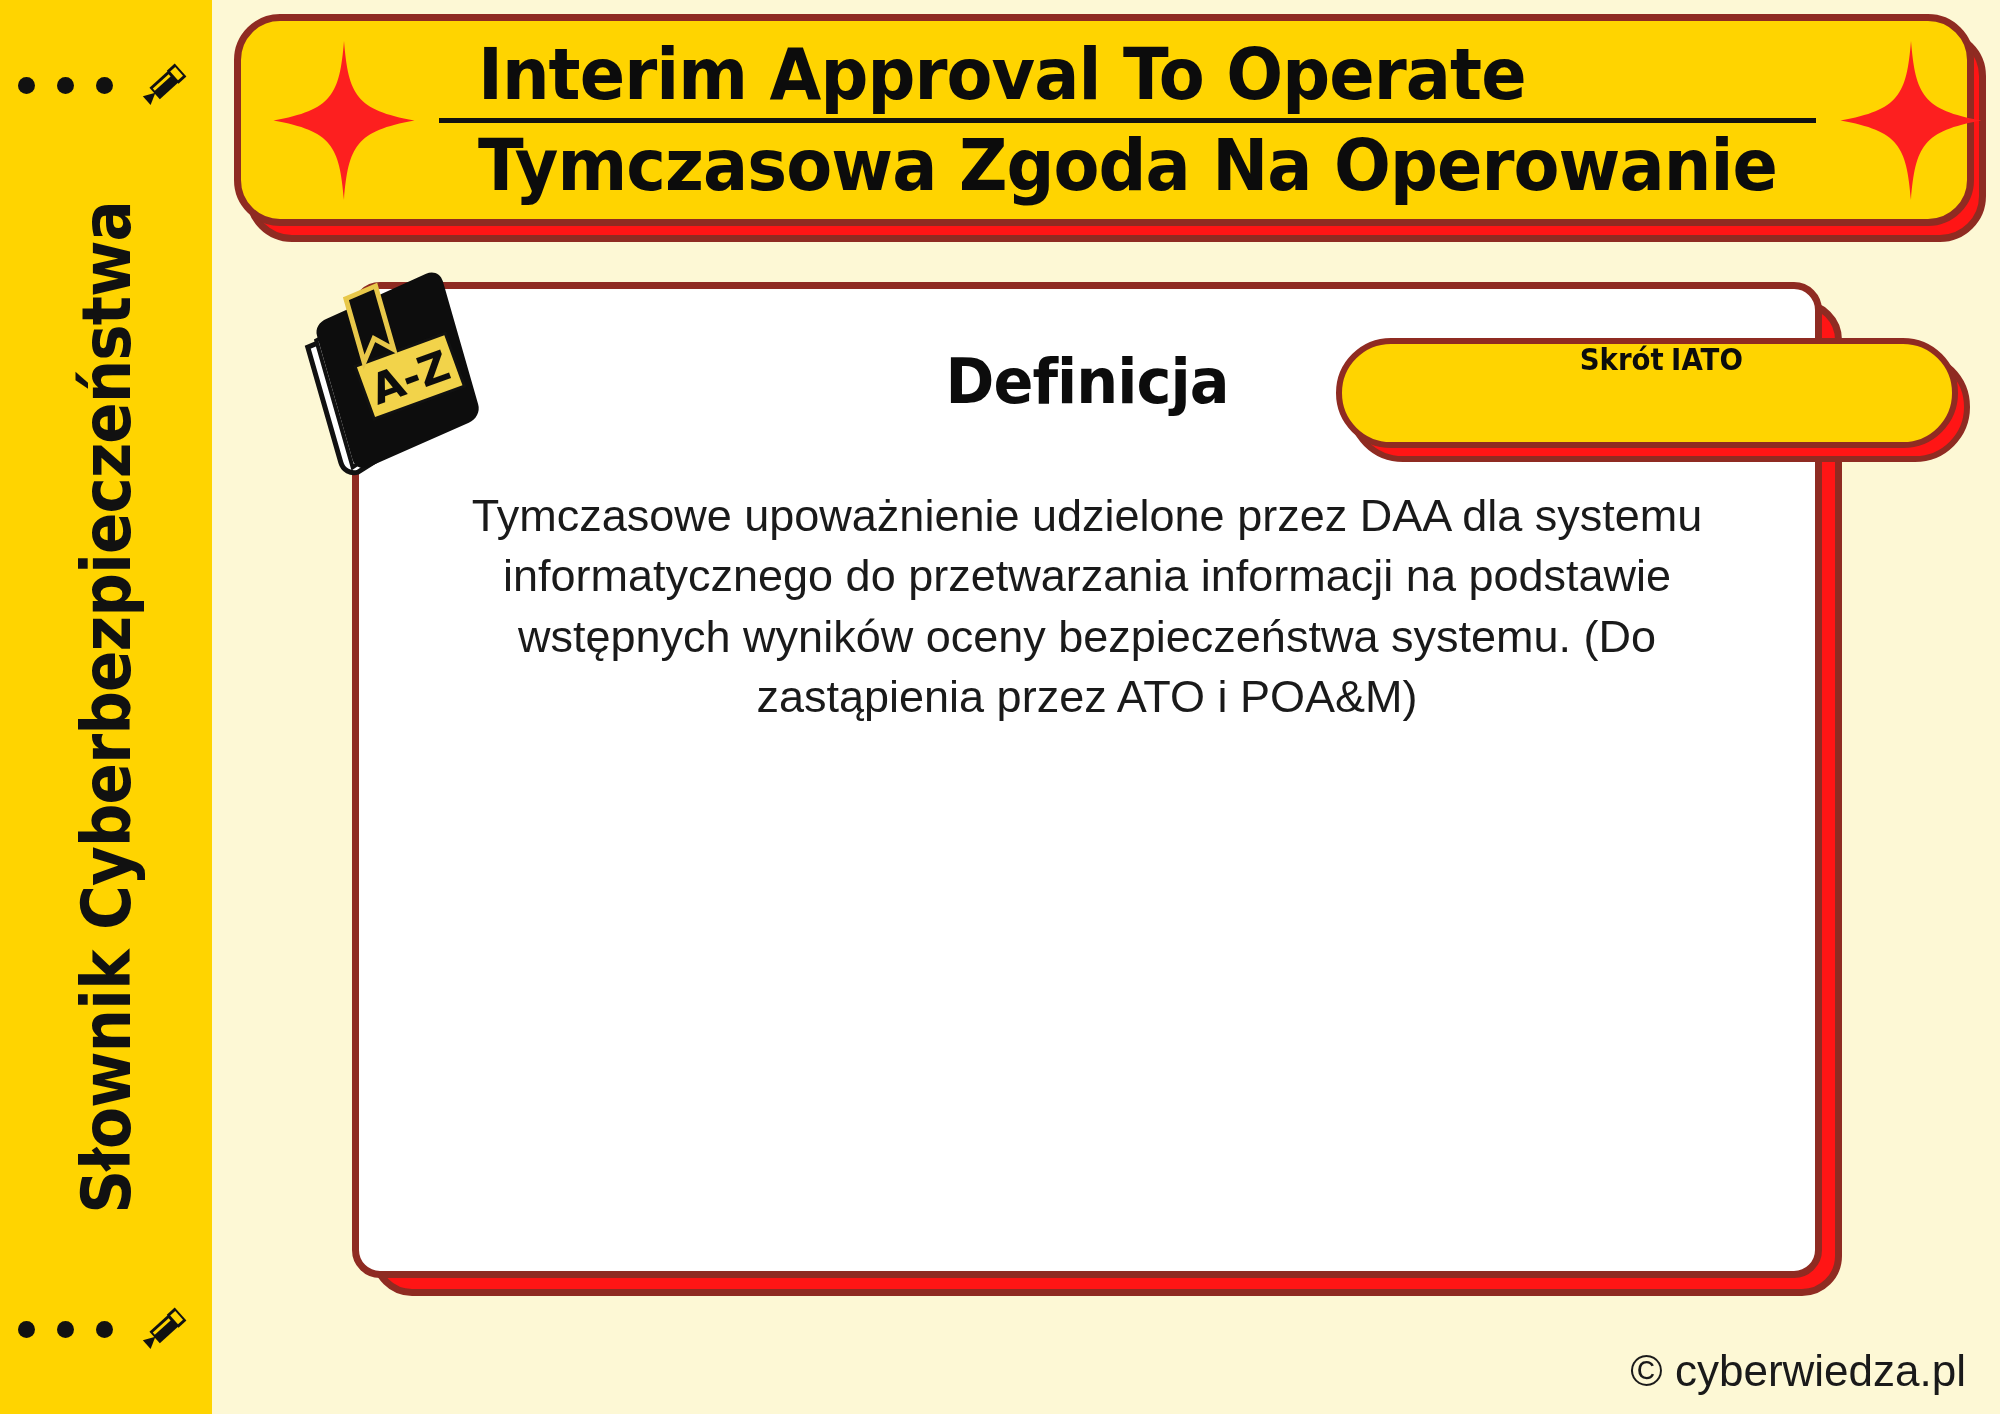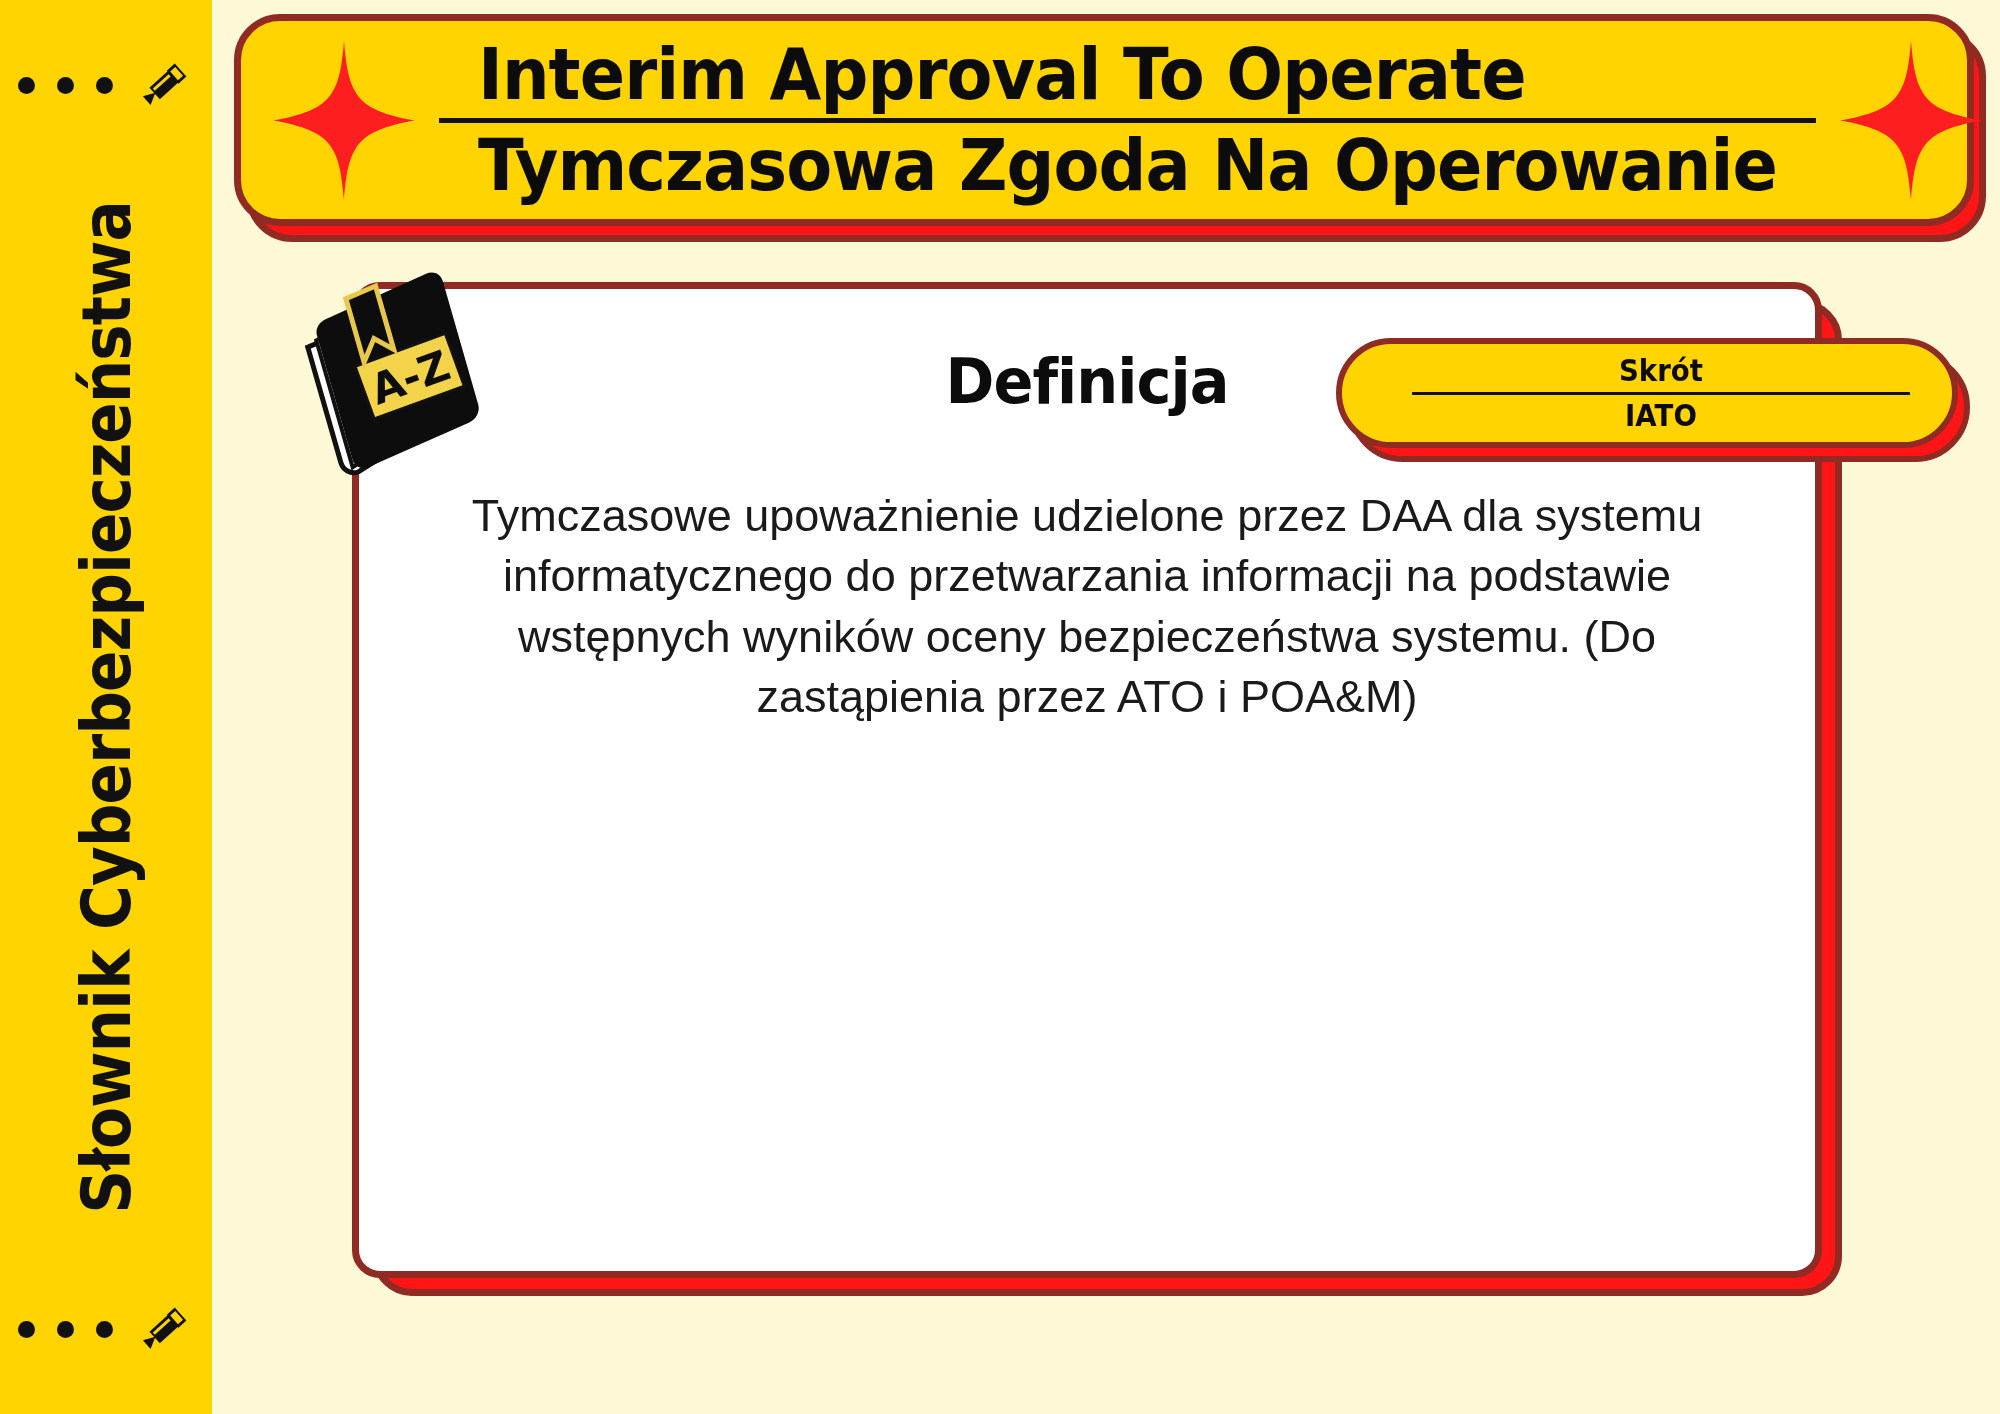--- a/index.html
+++ b/index.html
@@ -197,21 +197,21 @@
     position: absolute;
     left: 1336px;
     top: 338px;
     width: 622px;
     height: 110px;
     background: #ffd400;
     border: 6px solid #8f2b22;
     border-radius: 55px;
     box-sizing: border-box;
     display: flex;
-    flex-direction: column;
+    flex-direction: row;
     justify-content: center;
     padding: 0 42px 0 70px;
   }
   .badge-label, .badge-value {
     text-align: center;
     font-family: "DejaVu Sans", sans-serif;
     font-weight: bold;
     font-size: 30px;
     color: #0c0c0c;
     line-height: 1.05;
@@ -320,14 +320,15 @@
     </g>
   </svg>
 
   <div class="badge-shadow"></div>
   <div class="badge">
     <div class="badge-label">Skrót</div>
     <div class="badge-rule"></div>
     <div class="badge-value">IATO</div>
   </div>
 
+  <div class="footer">© cyberwiedza.pl</div>
 
 </div>
 
 </body></html>

